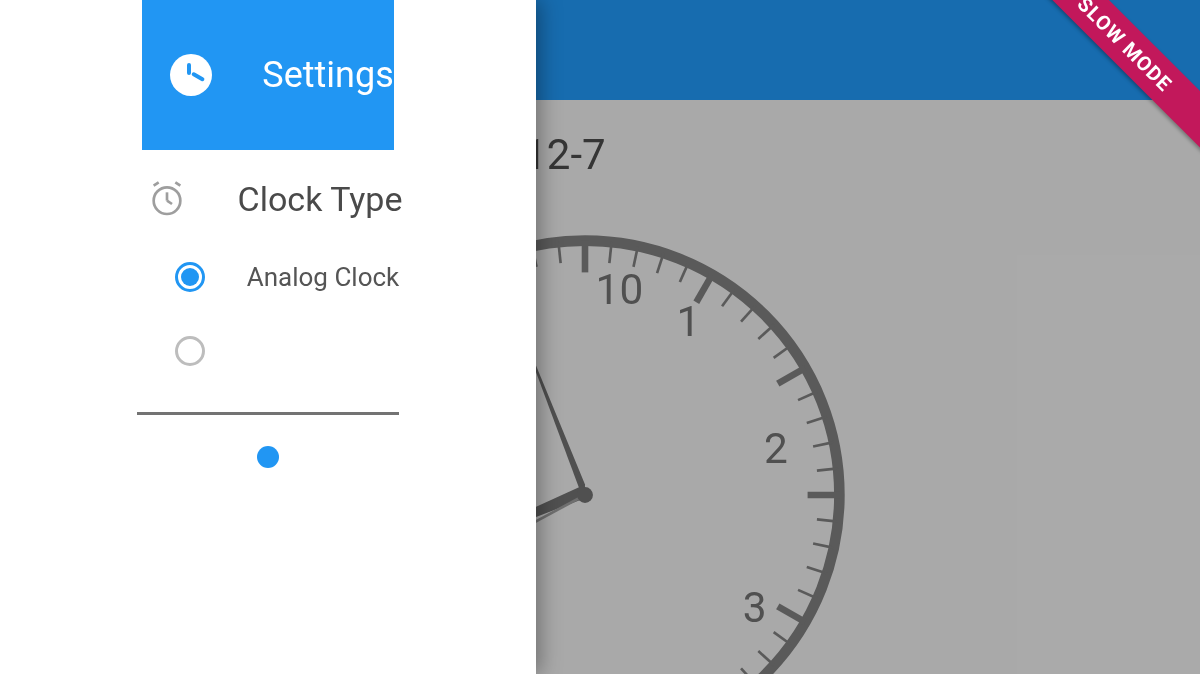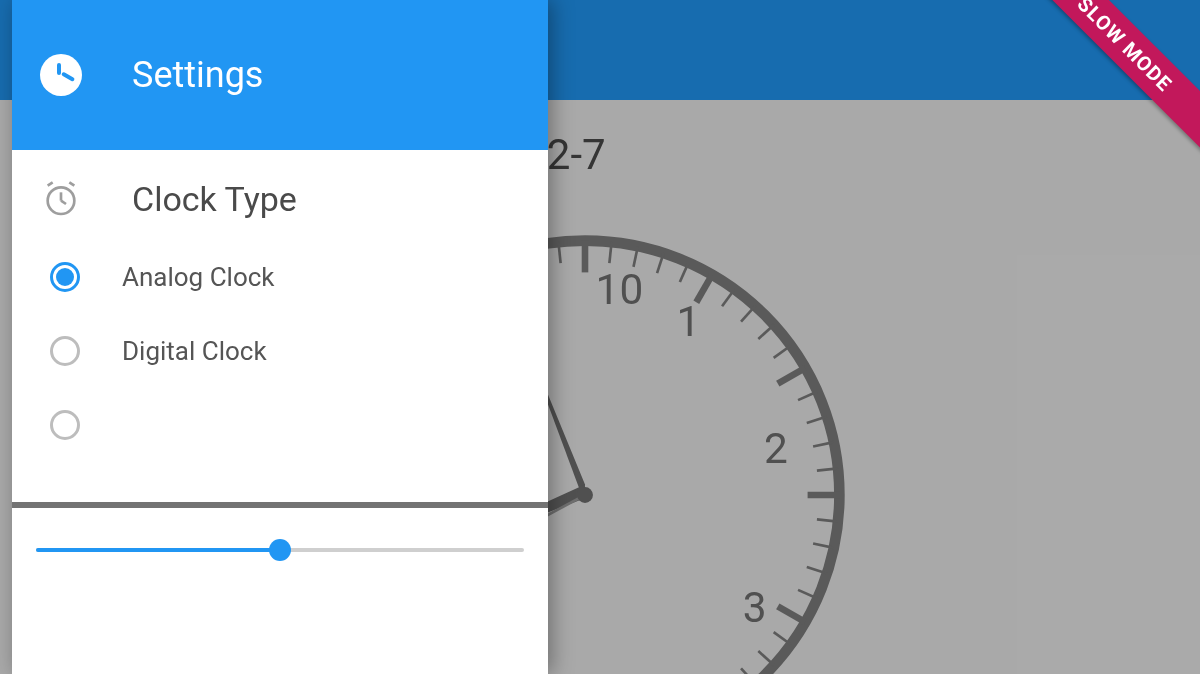--- a/index.html
+++ b/index.html
@@ -66,28 +66,29 @@
       font-weight: 700;
       letter-spacing: 1px;
       padding: 8px 70px;
       transform: rotate(45deg);
       box-shadow: 0 2px 4px rgba(0,0,0,0.3);
     }
 
     
     .drawer {
       position: absolute;
-      left: 12px;
+      left: 0;
       top: 0;
       bottom: 0;
       width: 536px;
       background: #fff;
       box-shadow: 4px 0 20px rgba(0,0,0,0.35);
       display: flex;
       flex-direction: column;
+      align-items: center;
     }
     .drawer-header {
       height: 150px;
       background: #2196f3;
       display: flex;
       align-items: center;
       padding-left: 28px;
       gap: 50px;
       color: #fff;
     }
@@ -146,22 +147,22 @@
       fill: none;
     }
     .section-heading .label {
       font-size: 34px;
       color: #4a4a4a;
     }
 
     .radio-list {
       display: flex;
       flex-direction: column;
-      padding: 8px 0 40px 0;
-      border-bottom: 6px solid #737373;
+      padding: 8px 0 24px 0;
+      border-bottom: 3px solid #737373;
     }
     .radio-item {
       display: flex;
       align-items: center;
       gap: 42px;
       padding: 22px 0 22px 38px;
       font-size: 26px;
       color: #555;
       cursor: pointer;
     }
@@ -352,24 +353,20 @@
     <div class="label">Clock Type</div>
   </div>
 
   <div class="radio-list">
     <div class="radio-item selected">
       <div class="radio"></div>
       <span>Analog Clock</span>
     </div>
     <div class="radio-item">
       <div class="radio"></div>
-      <span>Digital Clock</span>
-    </div>
-    <div class="radio-item">
-      <div class="radio"></div>
     </div>
   </div>
 
   <div class="size-section">
     <div class="slider-wrap">
       <div class="slider">
         <div class="track"></div>
         <div class="fill" style="width: 50%;"></div>
         <div class="thumb" style="left: 50%;"></div>
       </div>

